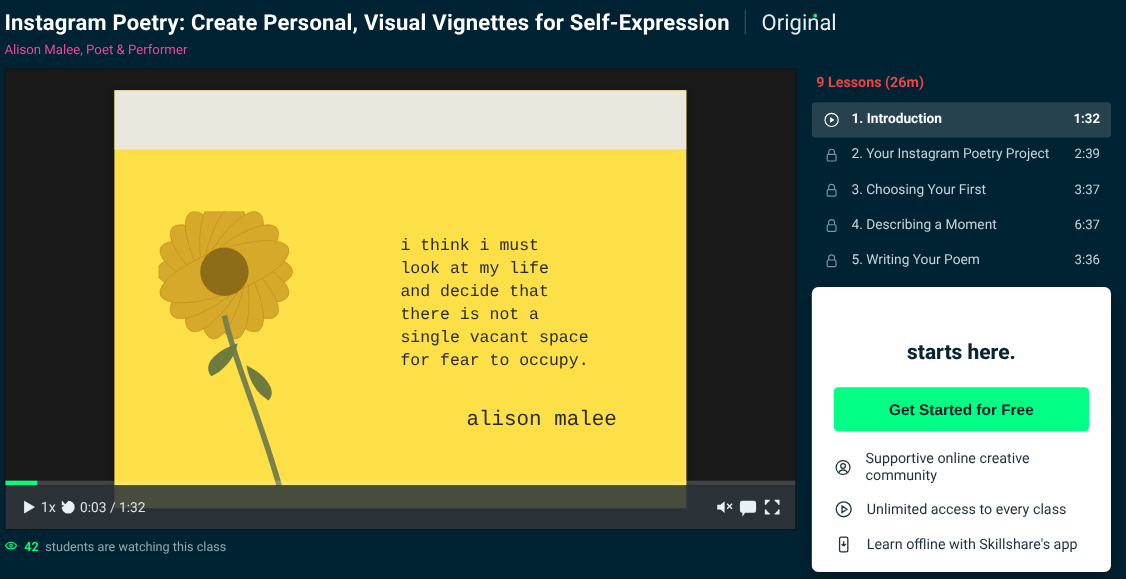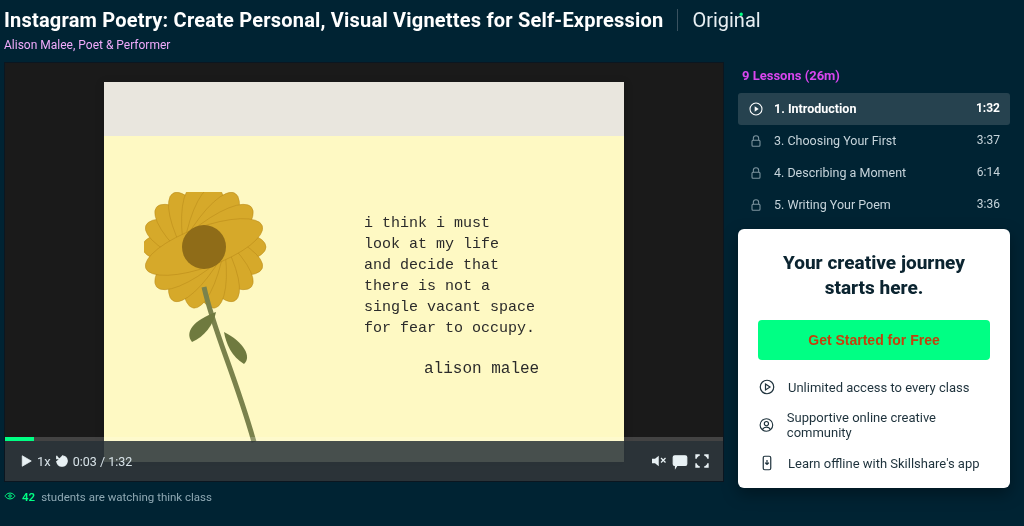--- a/index.html
+++ b/index.html
@@ -3,57 +3,57 @@
 <meta charset="utf-8">
 <style>
   * { box-sizing: border-box; margin: 0; padding: 0; }
   html, body { width: 1024px; height: 526px; overflow: hidden; font-family: -apple-system, BlinkMacSystemFont, "Segoe UI", Roboto, sans-serif; background:#002333; color:#fff; }
   .page { display:flex; flex-direction:column; height:100%; padding: 8px 14px 0 4px; }
   .header { display:flex; align-items:center; gap:14px; }
   .title { font-size:20px; font-weight:700; letter-spacing:.2px; }
   .divider { width:1px; height:22px; background:#3a5260; }
   .original { font-size:20px; font-weight:400; color:#e6eef2; position:relative; }
   .original .accent { position:absolute; top:-3px; left:46px; color:#00ff84; font-size:16px; }
-  .author { font-size:12px; color:#f0abfc; margin-top:6px; }
+  .author { font-size:12px; color:#ec4899; margin-top:6px; }
   .content { display:flex; gap:14px; margin-top:10px; flex:1; min-height:0; }
   .video-col { width:720px; display:flex; flex-direction:column; }
   .player { position:relative; width:720px; height:420px; background:#1a1a1a; border:1px solid #0b1620; }
   .frame { position:absolute; inset:0; display:flex; align-items:center; justify-content:center; }
-  .paper { width:520px; height:380px; background:#fef9c3; position:relative; box-shadow: 0 2px 8px rgba(0,0,0,.25); overflow:hidden; }
+  .paper { width:520px; height:380px; background:#fde047; position:relative; box-shadow: 0 2px 8px rgba(0,0,0,.25); overflow:hidden; }
   .paper::before{ content:""; position:absolute; left:0; right:0; top:48px; height:6px; background: linear-gradient(#cfcfcf,#eeeae2 80%); clip-path: polygon(0% 40%, 5% 80%, 12% 20%, 20% 70%, 30% 30%, 38% 80%, 46% 20%, 54% 70%, 62% 30%, 70% 80%, 78% 20%, 86% 70%, 94% 40%, 100% 70%, 100% 100%, 0 100%); opacity:.7;}
   .paper-top { position:absolute; left:0; right:0; top:0; height:54px; background:#e9e6de; }
   .flower { position:absolute; left:40px; top:110px; }
   .flower svg { width:200px; height:260px; }
   .poem { position:absolute; left:260px; top:110px; width:230px; font-family: "Courier New", monospace; font-size:15px; line-height:1.4; color:#2b2b2b; white-space:pre-line; }
-  .poem .sig { display:block; margin-top:19px; margin-left:60px; font-size:16px; }
+  .poem .sig { display:block; margin-top:29px; margin-left:60px; font-size:19px; }
   
   .controls { position:absolute; left:0; right:0; bottom:0; height:40px; background:rgba(45,55,60,.88); display:flex; align-items:center; gap:0; padding:0 10px; font-size:13px; color:#d7e2e7;}
   .progress { position:absolute; left:0; right:0; bottom:40px; height:4px; background:rgba(255,255,255,.18); }
   .progress .fill { height:100%; width:4%; background:#00ff84; }
   .icon-btn { display:flex; align-items:center; justify-content:center; width:22px; height:22px; cursor:pointer; color:#e8f1f4; }
   .icon-btn svg { width:18px; height:18px; fill:currentColor; stroke:currentColor; }
   .speed { font-size:13px; }
   .time { font-size:12.5px; }
   .controls .spacer { flex:1; }
   .watching { font-size:11.5px; color:#8fa9b4; margin-top:8px; display:flex; align-items:flex-start; gap:6px;}
   .watching .num { color:#00ff84; font-weight:600;}
   .eye { width:12px; height:12px; }
 
   
   .side-col { flex:1; display:flex; flex-direction:column; min-height:0; }
   .lessons { flex:0 0 auto; }
-  .lessons-header { font-size:13px; font-weight:700; color:#d946ef; padding:6px 2px 10px 4px; }
+  .lessons-header { font-size:13px; font-weight:700; color:#ef4444; padding:6px 2px 10px 4px; }
   .lesson { display:flex; align-items:flex-start; gap:10px; padding:8px 10px; font-size:12.5px; color:#c6d4db; border-radius:3px; cursor:pointer;}
   .lesson.active { background:#26424f; color:#fff; font-weight:700;}
   .lesson .li-icon { width:16px; height:16px; display:flex; align-items:center; justify-content:center; }
   .lesson .li-icon svg { width:16px; height:16px; }
   .lesson .dur { margin-left:auto; font-size:12px; }
   .cta-card { background:#fff; color:#0b2430; border-radius:6px; margin-top:8px; padding:22px 20px 16px 20px; box-shadow: 0 6px 16px rgba(0,0,0,.35); }
   .cta-title { font-size:19px; font-weight:800; text-align:center; line-height:1.3; }
-  .cta-btn { display:block; width:100%; margin-top:20px; background:#00ff84; color:#c2410c; border:none; border-radius:4px; padding:12px 0; font-size:14px; font-weight:700; cursor:pointer; }
+  .cta-btn { display:block; width:100%; margin-top:20px; background:#00ff84; color:#0f172a; border:none; border-radius:4px; padding:12px 0; font-size:14px; font-weight:700; cursor:pointer; }
   .benefits { margin-top:18px; display:flex; flex-direction:column; gap:14px; }
   .benefit { display:flex; align-items:center; gap:12px; font-size:13px; color:#1e323c;}
   .benefit svg { width:18px; height:18px; stroke:#1e323c; fill:none; stroke-width:1.6; }
 </style>
 </head>
 <body>
 
 <div class="page">
   <div class="header">
     <div class="title">Instagram Poetry: Create Personal, Visual Vignettes for Self-Expression</div>
@@ -145,94 +145,104 @@
           </div>
         </div>
       </div>
 
       <div class="watching">
         <svg class="eye" viewBox="0 0 24 24" fill="none" stroke="#00ff84" stroke-width="2">
             <path d="M2 12s3.5-6 10-6 10 6 10 6-3.5 6-10 6S2 12 2 12z"></path>
             <circle cx="12" cy="12" r="2.5"></circle>
           </svg>
         <span class="num">42</span>
-        <span>students are watching think class</span>
+        <span>students are watching this class</span>
       </div>
     </div>
 
     <div class="side-col">
       <div class="lessons">
         <div class="lessons-header">9 Lessons (26m)</div>
 
         <div class="lesson active">
           <span class="li-icon">
             <svg viewBox="0 0 24 24" fill="none" stroke="#fff" stroke-width="1.6">
                 <circle cx="12" cy="12" r="9"></circle>
                 <path d="M10 8l6 4-6 4z" fill="#fff" stroke="none"></path>
               </svg>
           </span>
           <span>1. Introduction</span>
           <span class="dur">1:32</span>
         </div>
 
+        <div class="lesson">
+          <span class="li-icon">
+            <svg viewBox="0 0 24 24" fill="none" stroke="#7d95a0" stroke-width="1.6">
+                <rect x="6" y="11" width="12" height="9" rx="1.5"></rect>
+                <path d="M8 11V8a4 4 0 0 1 8 0v3"></path>
+              </svg>
+          </span>
+          <span>2. Your Instagram Poetry Project</span>
+          <span class="dur">2:39</span>
+        </div>
 
         <div class="lesson">
           <span class="li-icon">
             <svg viewBox="0 0 24 24" fill="none" stroke="#7d95a0" stroke-width="1.6">
                 <rect x="6" y="11" width="12" height="9" rx="1.5"></rect>
                 <path d="M8 11V8a4 4 0 0 1 8 0v3"></path>
               </svg>
           </span>
           <span>3. Choosing Your First</span>
           <span class="dur">3:37</span>
         </div>
 
         <div class="lesson">
           <span class="li-icon">
             <svg viewBox="0 0 24 24" fill="none" stroke="#7d95a0" stroke-width="1.6">
                 <rect x="6" y="11" width="12" height="9" rx="1.5"></rect>
                 <path d="M8 11V8a4 4 0 0 1 8 0v3"></path>
               </svg>
           </span>
           <span>4. Describing a Moment</span>
-          <span class="dur">6:14</span>
+          <span class="dur">6:37</span>
         </div>
 
         <div class="lesson">
           <span class="li-icon">
             <svg viewBox="0 0 24 24" fill="none" stroke="#7d95a0" stroke-width="1.6">
                 <rect x="6" y="11" width="12" height="9" rx="1.5"></rect>
                 <path d="M8 11V8a4 4 0 0 1 8 0v3"></path>
               </svg>
           </span>
           <span>5. Writing Your Poem</span>
           <span class="dur">3:36</span>
         </div>
       </div>
 
       <div class="cta-card">
         <div class="cta-title">
-          <span>Your creative journey</span><br><span>starts here.</span>
+          <br><span>starts here.</span>
         </div>
         <button class="cta-btn">Get Started for Free</button>
         <div class="benefits">
           <div class="benefit">
             <svg viewBox="0 0 24 24">
                 <circle cx="12" cy="12" r="9"></circle>
-                <path d="M10 8l6 4-6 4z"></path>
-              </svg>
-            <span>Unlimited access to every class</span>
-          </div>
-          <div class="benefit">
-            <svg viewBox="0 0 24 24">
-                <circle cx="12" cy="12" r="9"></circle>
                 <circle cx="12" cy="10" r="3"></circle>
                 <path d="M6 19c1.5-3 4-4 6-4s4.5 1 6 4"></path>
               </svg>
             <span>Supportive online creative community</span>
+          </div>
+          <div class="benefit">
+            <svg viewBox="0 0 24 24">
+                <circle cx="12" cy="12" r="9"></circle>
+                <path d="M10 8l6 4-6 4z"></path>
+              </svg>
+            <span>Unlimited access to every class</span>
           </div>
           <div class="benefit">
             <svg viewBox="0 0 24 24">
                 <rect x="7" y="3" width="10" height="18" rx="2"></rect>
                 <path d="M12 8v6m0 0l-2.5-2.5M12 14l2.5-2.5"></path>
               </svg>
             <span>Learn offline with Skillshare's app</span>
           </div>
         </div>
       </div>

